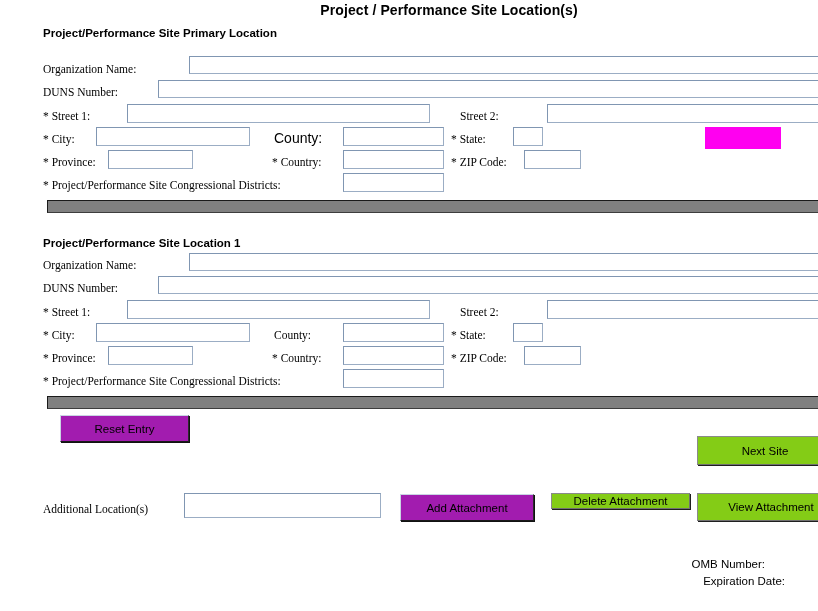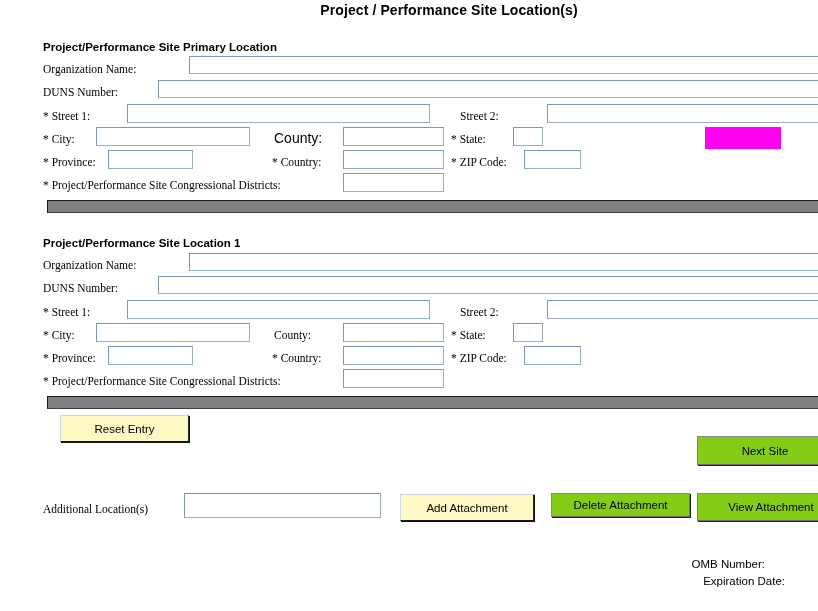--- a/index.html
+++ b/index.html
@@ -82,21 +82,21 @@
     color: #000000;
     text-align: center;
     cursor: pointer;
     padding: 0;
     white-space: nowrap;
     display: flex;
     align-items: center;
     justify-content: center;
   }
   .btn-blue {
-    background: #fef9c3;
+    background: #a21caf;
     border: 1px solid #c9d5e3;
     border-right-color: #2b2b2b;
     border-bottom-color: #1a1a1a;
     box-shadow: 1px 1px 0 #111111;
     text-align: center;
   }
   .btn-white {
     background: #84cc16;
     border: 1px solid #707070;
     border-top-color: #8a8a8a;
@@ -109,21 +109,21 @@
     font-size: 11.5px;
     text-align: right;
     white-space: nowrap;
   }
 </style>
 </head>
 <body>
 
 <div class="abs" id="page-title">Project / Performance Site Location(s)</div>
 
-<div class="abs section-heading" style="top:41px;">Project/Performance Site Primary Location</div>
+<div class="abs section-heading" style="top:27px;">Project/Performance Site Primary Location</div>
 
 <div class="abs lbl" style="top:62px; left:3px;">Organization Name:</div>
 <input class="abs fld" style="top: 56px; left: 149px; width: 664px; height: 18px;" value="">
 
 <div class="abs lbl" style="top:85px; left:3px;">DUNS Number:</div>
 <input class="abs fld" style="top: 80px; left: 118px; width: 696px; height: 18px;" value="">
 
 <div class="abs lbl" style="top:109px; left:3px;">* Street 1:</div>
 <input class="abs fld" style="top: 104px; left: 87px; width: 303px; height: 19px;" value="">
 
@@ -194,18 +194,18 @@
 
 <button class="abs btn btn-blue" style="top:415px; left:20px; width:129px; height:27px;">Reset Entry</button>
 
 <button class="abs btn btn-white" style="top:436px; left:657px; width:136px; height:29px;">Next Site</button>
 
 <div class="abs lbl" style="top:502px; left:3px;">Additional Location(s)</div>
 <input class="abs fld" style="top: 493px; left: 144px; width: 197px; height: 25px;" value="">
 
 <button class="abs btn btn-blue" style="top:494px; left:360px; width:134px; height:27px;">Add Attachment</button>
 
-<button class="abs btn btn-white" style="top:493px; left:511px; width:139px; height:24px;">Delete Attachment</button>
+<button class="abs btn btn-white" style="top:493px; left:511px; width:139px; height:16px;">Delete Attachment</button>
 
 <button class="abs btn btn-white" style="top:493px; left:657px; width:148px; height:28px;">View  Attachment</button>
 
 <div class="abs footer-line" style="top:558px; left:480px; width:245px;">OMB Number:</div>
 <div class="abs footer-line" style="top:575px; left:500px; width:245px;">Expiration Date:</div>
 
 </body></html>

